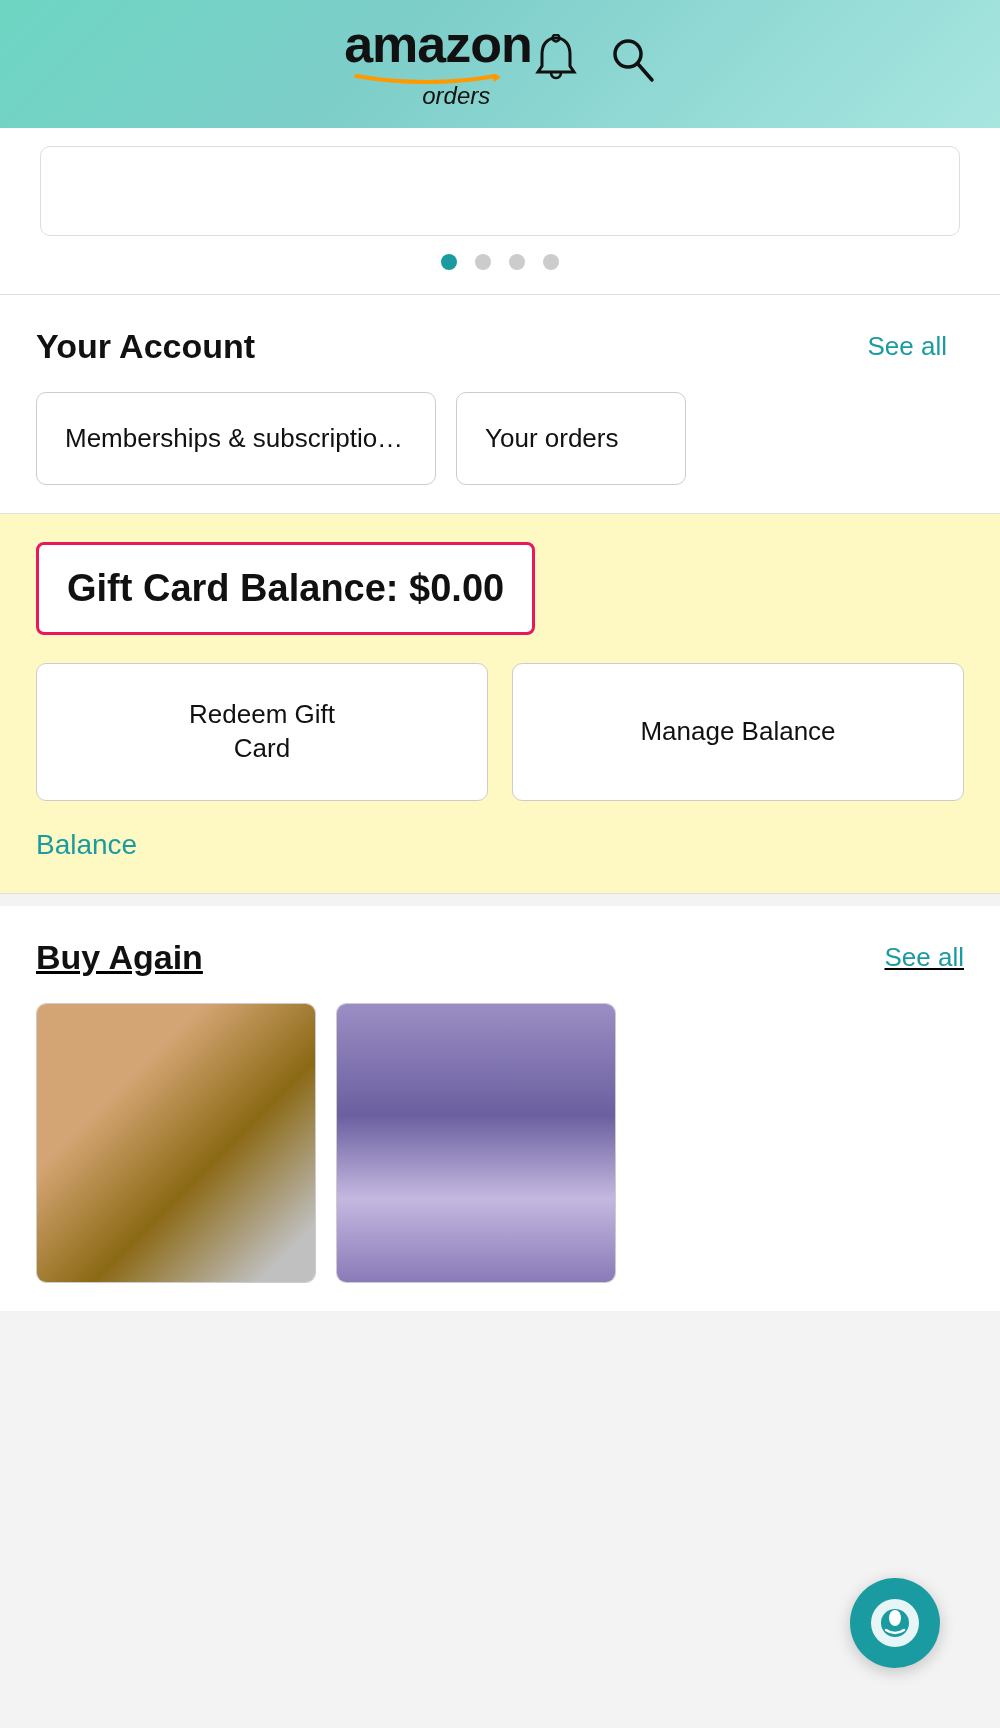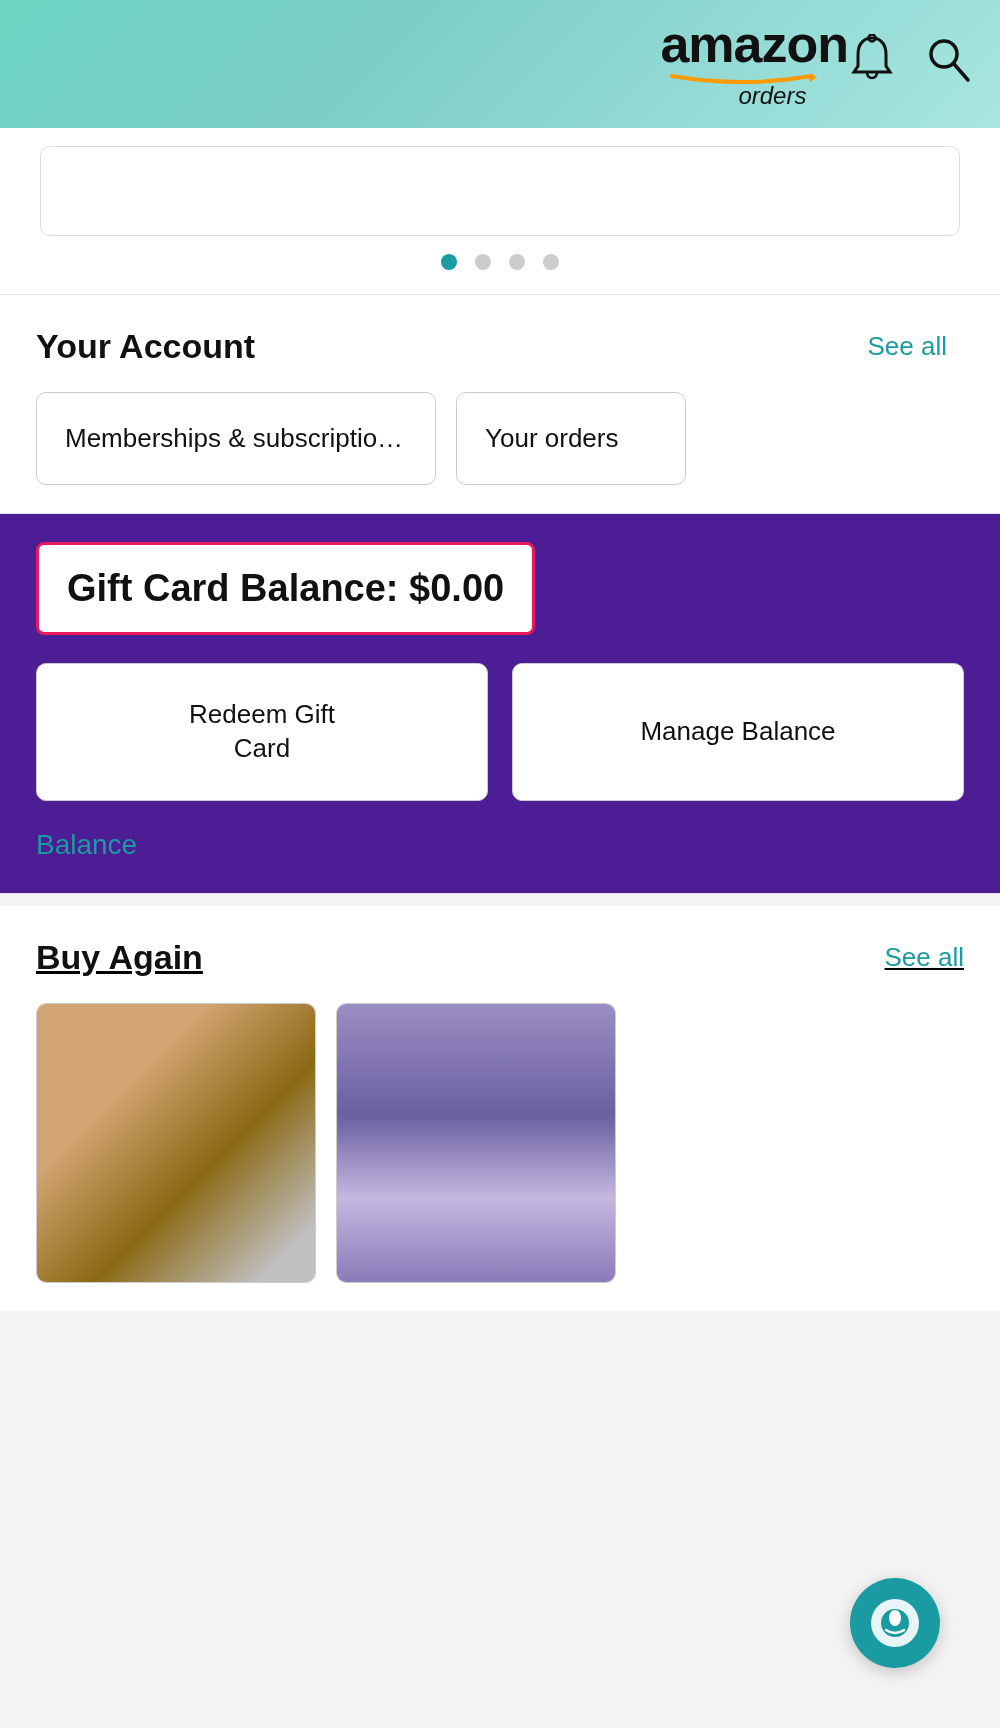--- a/index.html
+++ b/index.html
@@ -11,21 +11,21 @@
       min-height: 1728px;
       overflow-x: hidden;
     }
 
     
     .header {
       background: linear-gradient(135deg, #6dd5c2 0%, #7ececa 40%, #a8e6e0 100%);
       padding: 18px 28px 18px 28px;
       display: flex;
       align-items: center;
-      justify-content: flex-end;
+      justify-content: center;
       min-height: 110px;
     }
     .header-icons {
       display: flex;
       gap: 28px;
       align-items: center;
     }
     .header-icon {
       font-size: 38px;
       color: #111;
@@ -109,21 +109,21 @@
       background: #fff;
       cursor: pointer;
       min-width: 230px;
     }
     .account-card.wide {
       min-width: 400px;
     }
 
     
     .gift-card-section {
-      background: #4c1d95;
+      background: #fef9c3;
       padding: 28px 36px 32px 36px;
     }
     .gift-card-balance-box {
       border: 3px solid #e8185c;
       border-radius: 8px;
       padding: 22px 28px;
       display: inline-block;
       margin-bottom: 28px;
       background: #fff;
     }

